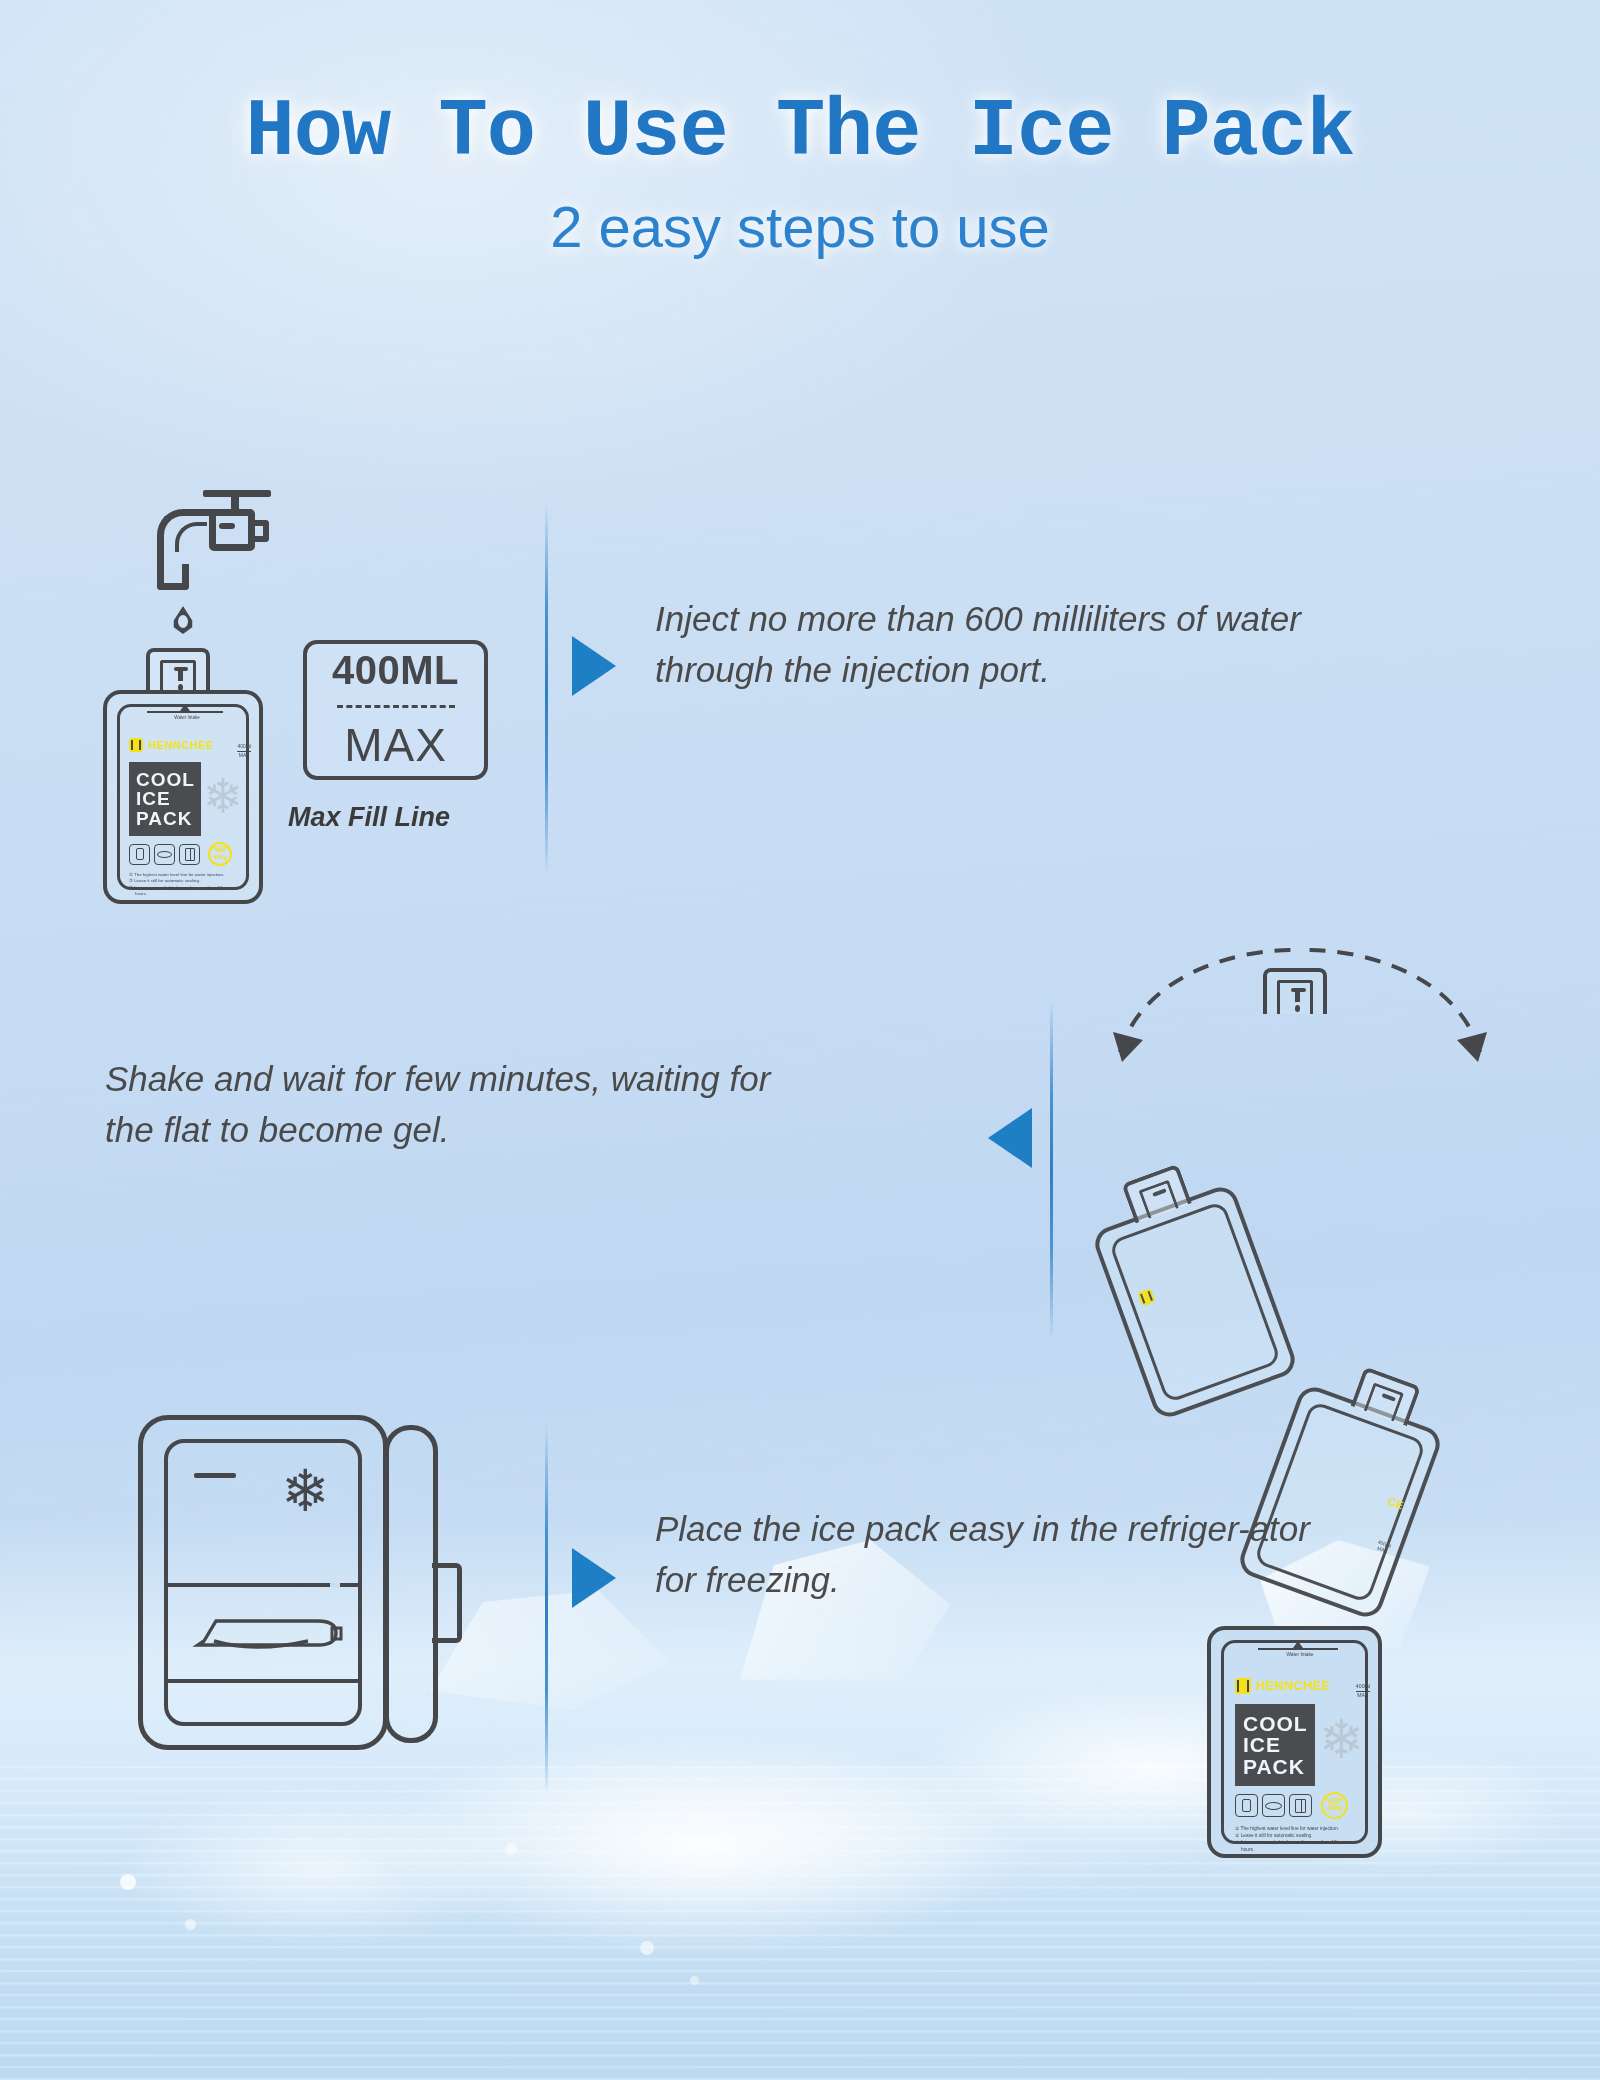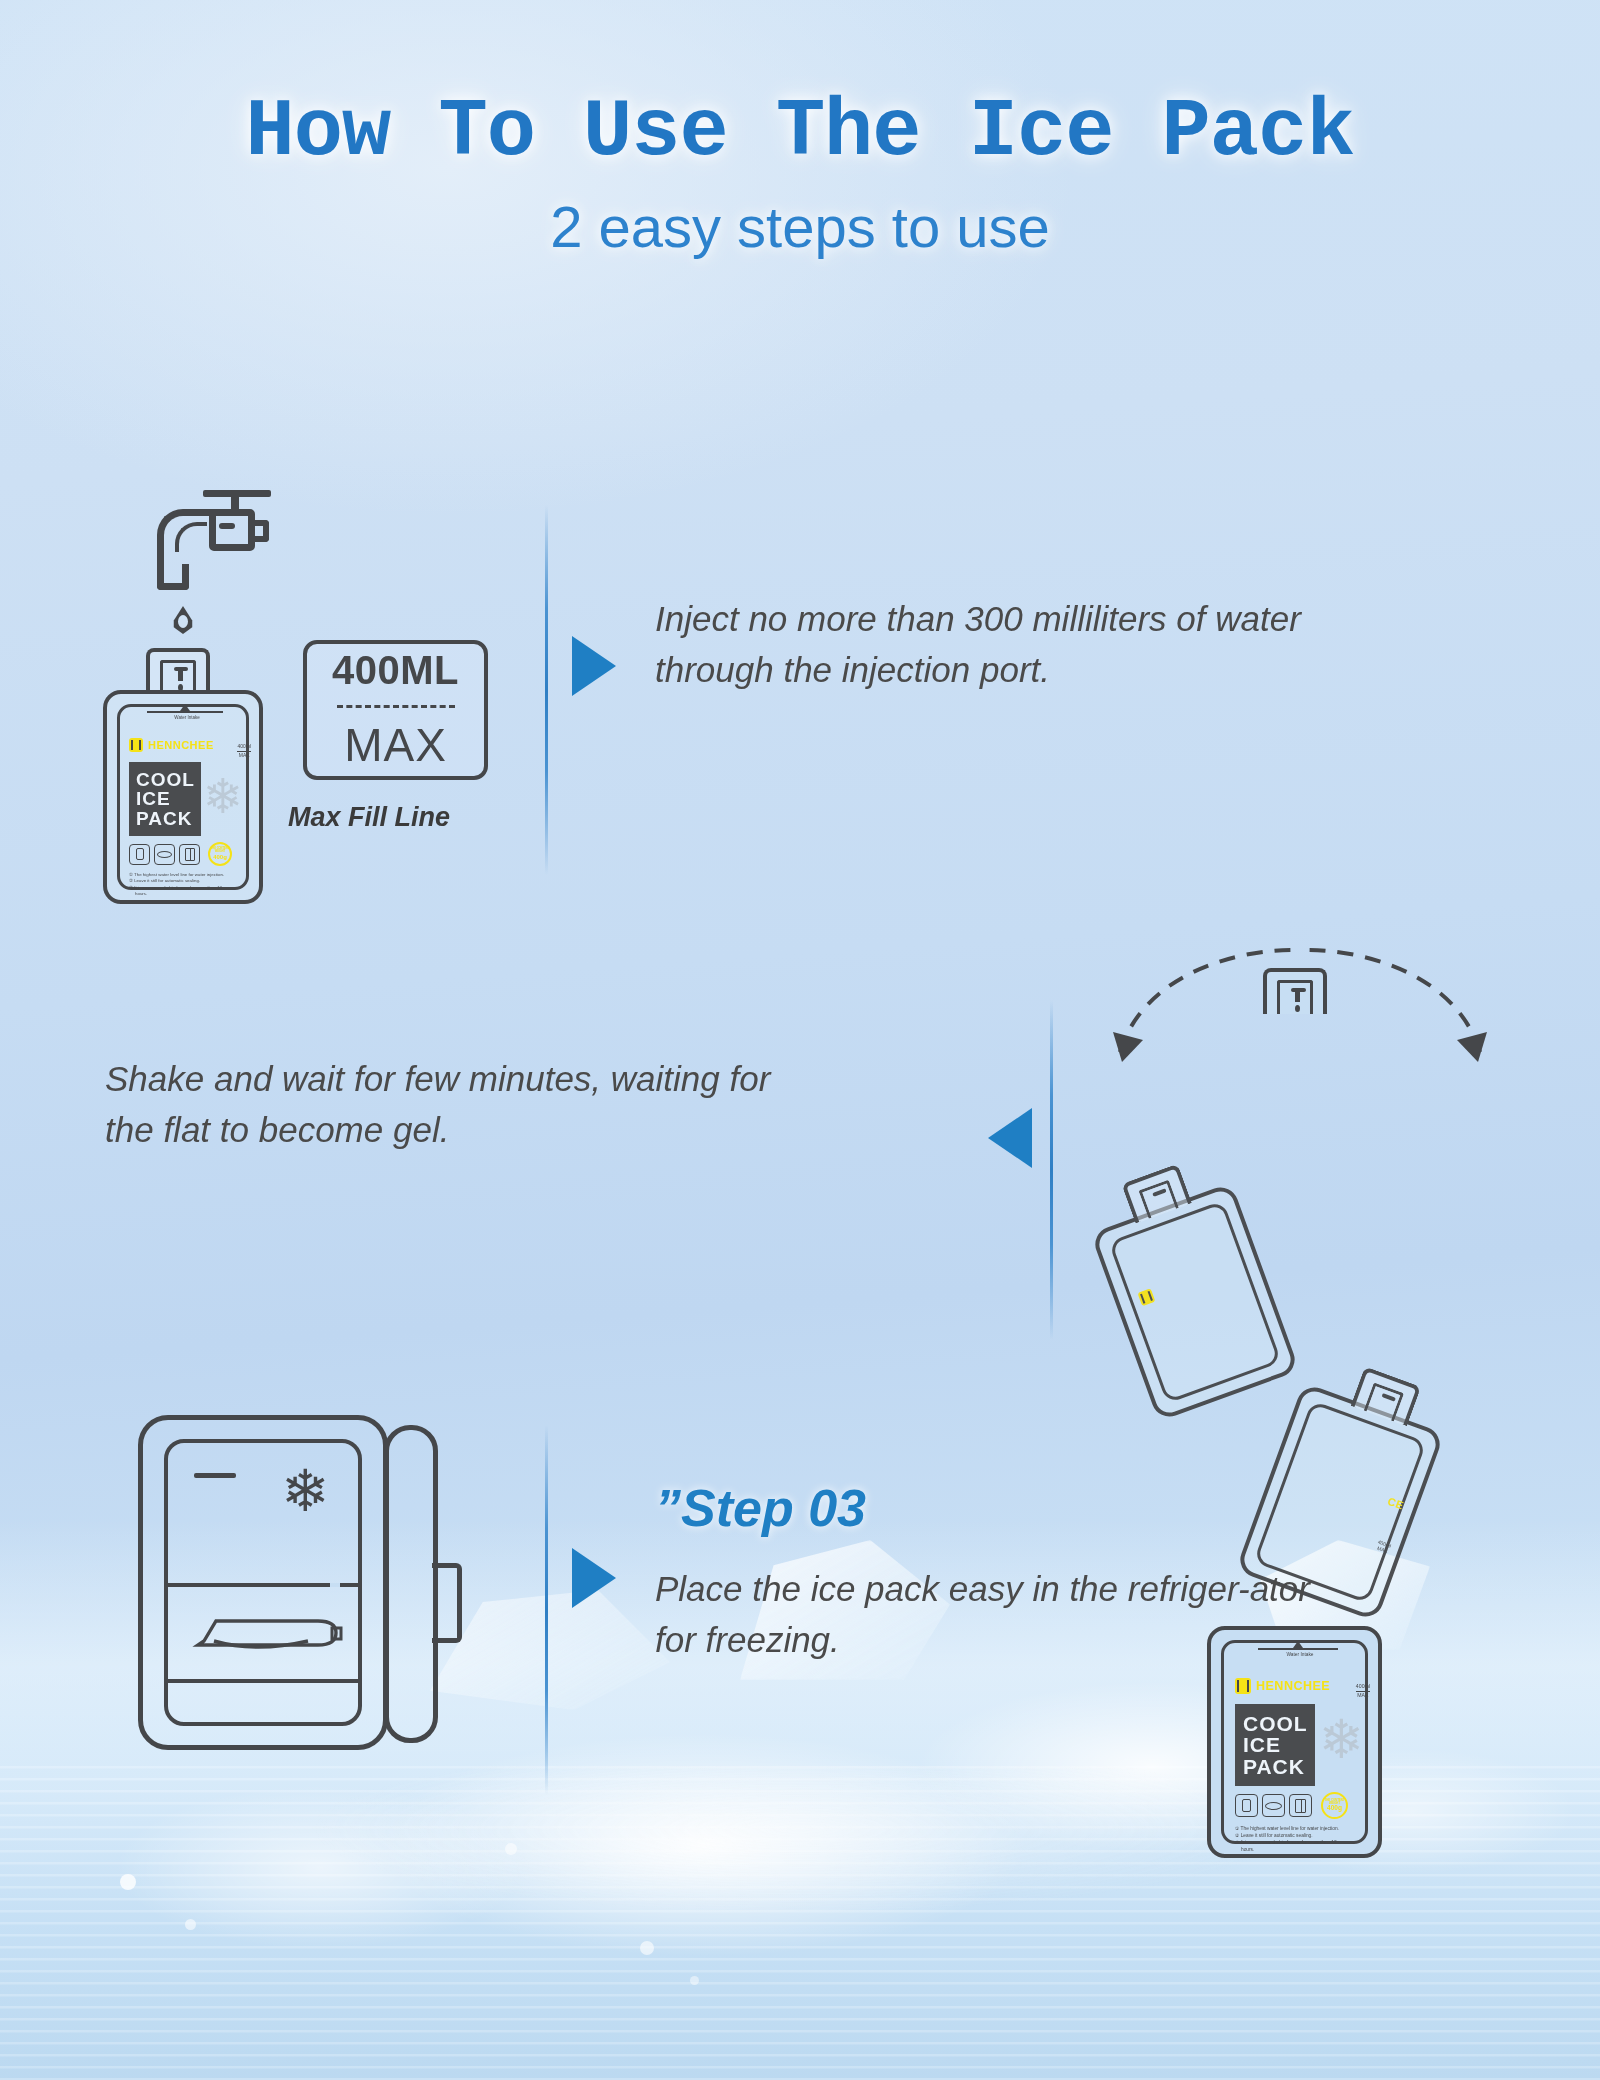--- a/index.html
+++ b/index.html
@@ -170,21 +170,21 @@
 
 <div class="header">
   <div class="title">How To Use The Ice Pack</div>
   <div class="subtitle">2 easy steps to use</div>
 </div>
 
 <div class="divider" style="left:545px;top:505px;height:370px;"></div>
 <div class="tri tri-r" style="left:572px;top:636px;"></div>
 
 <div class="step" style="left:655px;top:568px;">
-  <div class="step-body">Inject no more than 300 milliliters of water through the injection port.</div>
+  <div class="step-body">Inject no more than 600 milliliters of water through the injection port.</div>
 </div>
 
 <div class="faucet" style="left:155px;top:490px;width:120px;height:110px;">
   <div style="position:absolute;left:48px;top:0;width:68px;height:7px;background:#45474a;border-radius:2px;"></div>
   <div style="position:absolute;left:76px;top:5px;width:8px;height:16px;background:#45474a;"></div>
   <div style="position:absolute;left:54px;top:19px;width:46px;height:42px;border:7px solid #45474a;border-radius:5px;"></div>
   <div style="position:absolute;left:100px;top:30px;width:14px;height:22px;border:6px solid #45474a;border-left:none;border-radius:0 4px 4px 0;"></div>
   <div style="position:absolute;left:2px;top:19px;width:58px;height:62px;border:7px solid #45474a;border-top-left-radius:26px;border-right:none;border-bottom:none;"></div>
   <div style="position:absolute;left:2px;top:74px;width:32px;height:26px;border:7px solid #45474a;border-top:none;border-radius:0 0 4px 4px;"></div>
   <div style="position:absolute;left:20px;top:32px;width:32px;height:30px;border:4px solid #45474a;border-top-left-radius:22px;border-right:none;border-bottom:none;"></div>
@@ -353,23 +353,20 @@
     <div>② Leave it still for automatic sealing.</div>
     <div>③ It is recommended to freeze for more than 12</div>
     <div style="padding-left:6px;">hours.</div>
   </div>
 </div>
 
 <div class="divider" style="left:545px;top:1425px;height:370px;"></div>
 <div class="tri tri-r" style="left:572px;top:1548px;"></div>
 
 <div class="step" style="left:655px;top:1478px;">
-  <div class="step-title">
-    <span>”</span><span>Step 03</span>
-  </div>
   <div class="step-body">Place the ice pack easy in the refriger-ator for freezing.</div>
 </div>
 
 <div class="fridge" style="left:138px;top:1415px;width:320px;height:335px;">
 
   <div style="position:absolute;left:0;top:0;width:250px;height:335px;border:5px solid #45474a;border-radius:30px;"></div>
 
   <div style="position:absolute;left:26px;top:24px;width:198px;height:287px;border:4px solid #45474a;border-radius:20px;"></div>
 
   <div style="position:absolute;left:56px;top:58px;width:42px;height:5px;background:#45474a;border-radius:2px;"></div>

